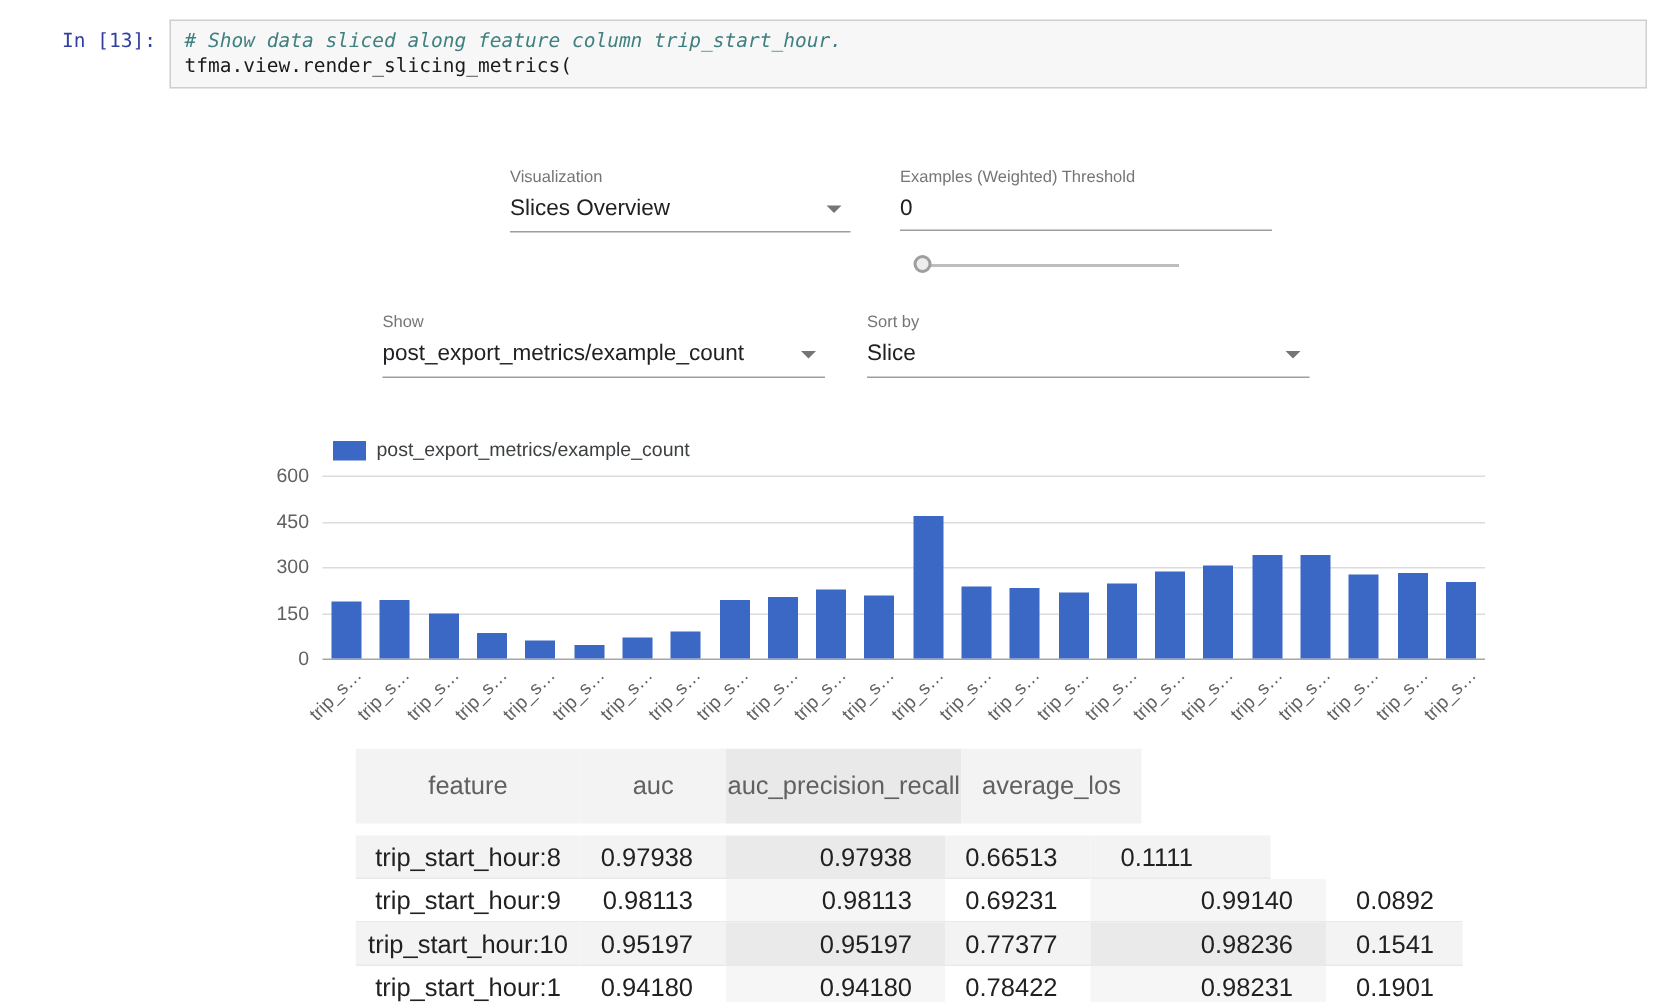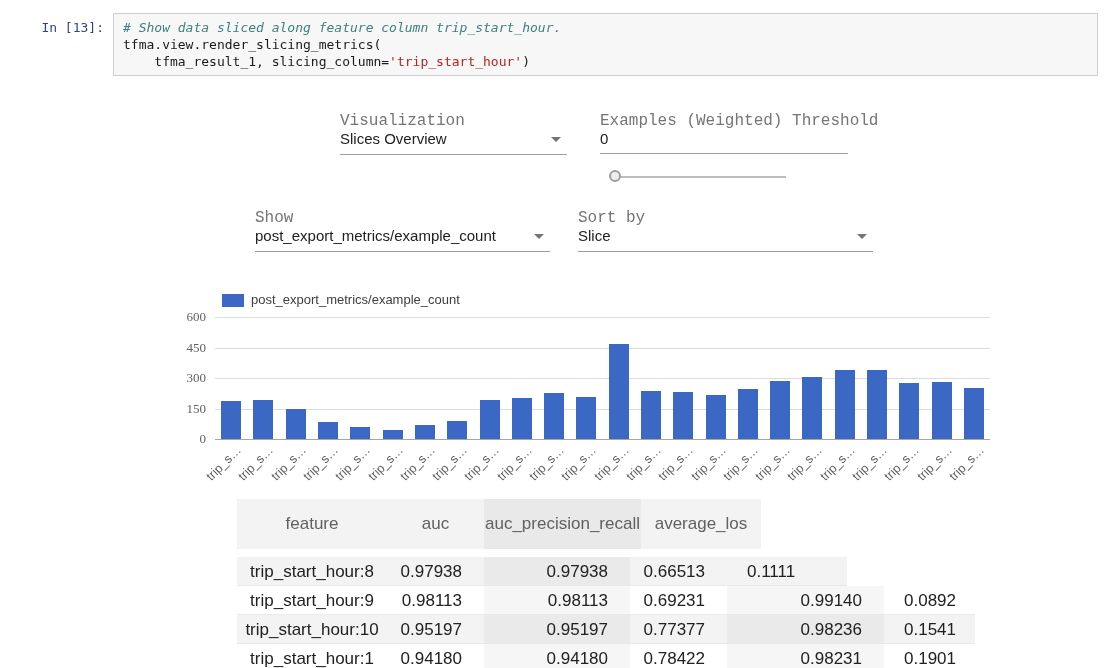--- a/index.html
+++ b/index.html
@@ -17,21 +17,21 @@
   .codebox {
     position:absolute; left:113px; top:13px; width:985px;
     background:#f7f7f7; border:1px solid #cfcfcf; padding:5px 9px;
     font-family:"DejaVu Sans Mono", monospace; font-size:13px; line-height:17px; color:#1a1a1a;
   }
   .cm-line { white-space:pre; }
   .cm-comment { color:#408080; font-style:italic; }
   .cm-string { color:#BA2121; }
 
   
-  .lbl { position:absolute; font-size:16px; color:#757575;font-family:Liberation Mono, monospace; }
+  .lbl { position:absolute; font-size:11px; color:#757575; }
   .dropdown {
     position:absolute; border-bottom:1px solid #9e9e9e; padding:2px 0 6px 0; cursor:pointer;
   }
   .dropdown .val { font-size:15px; color:#202124; white-space:nowrap; }
   .dd-arrow {
     position:absolute; right:6px; top:9px; width:0; height:0;
     border-left:5px solid transparent; border-right:5px solid transparent;
     border-top:5px solid #757575;
   }
   .thr-input {
@@ -44,21 +44,21 @@
   .slider .track { position:absolute; left:9px; right:0; top:6px; height:2px; background:#bdbdbd; }
   .slider .knob {
     position:absolute; left:0; top:0; width:12px; height:12px; border-radius:50%;
     background:#ededed; border:2px solid #9e9e9e; cursor:pointer;
   }
 
   
   .legend-swatch { position:absolute; left:222px; top:294px; width:22px; height:13px; background:var(--bar,#3b68c5); }
   .legend-label { position:absolute; left:251px; top:292px; font-size:13px; color:#3c4043; }
   .y-axis { position:absolute; left:158px; top:317px; width:48px; height:122px; }
-  .ytick { position:absolute; right:0; text-align:right; font-size:13px; color:#616161;font-family:Liberation Serif, serif; }
+  .ytick { position:absolute; right:0; text-align:right; font-size:13px; color:#616161; }
   .grid { position:absolute; left:215px; top:317px; width:775px; height:122px; }
   .gridline { position:absolute; left:0; right:0; height:1px; background:#dcdcdc; }
   .gridline.baseline { background:#a6a6a6; }
   .bars {
     position:absolute; left:215px; top:317px; width:775px; height:122px;
     display:flex; align-items:flex-end;
   }
   .bar-slot { flex:1 1 0; display:flex; justify-content:center; align-items:flex-end; height:100%; }
   .bar { width:20px; background:var(--bar,#3b68c5); }
   .xlabels { position:absolute; left:215px; top:441px; width:775px; height:42px; }
@@ -89,21 +89,20 @@
 </style>
 </head>
 <body>
 
 <div class="page">
 
   <div class="prompt">In [13]:</div>
   <div class="codebox">
     <div class="cm-line"><span class="cm-comment"># Show data sliced along feature column trip_start_hour.</span></div>
     <div class="cm-line"><span>tfma.view.render_slicing_metrics(</span></div>
-    <div class="cm-line"><span>    tfma_result_1, slicing_column=</span><span class="cm-string">'trip_start_hour'</span><span>)</span></div>
   </div>
 
   <div class="lbl" style="left:340px; top:112px;">Visualization</div>
   <div class="dropdown" style="left:340px; top:128px; width:227px;">
     <span class="val">Slices Overview</span>
     <span class="dd-arrow"></span>
   </div>
 
   <div class="lbl" style="left:600px; top:112px;">Examples (Weighted) Threshold</div>
   <input class="thr-input" value="0" style="">

